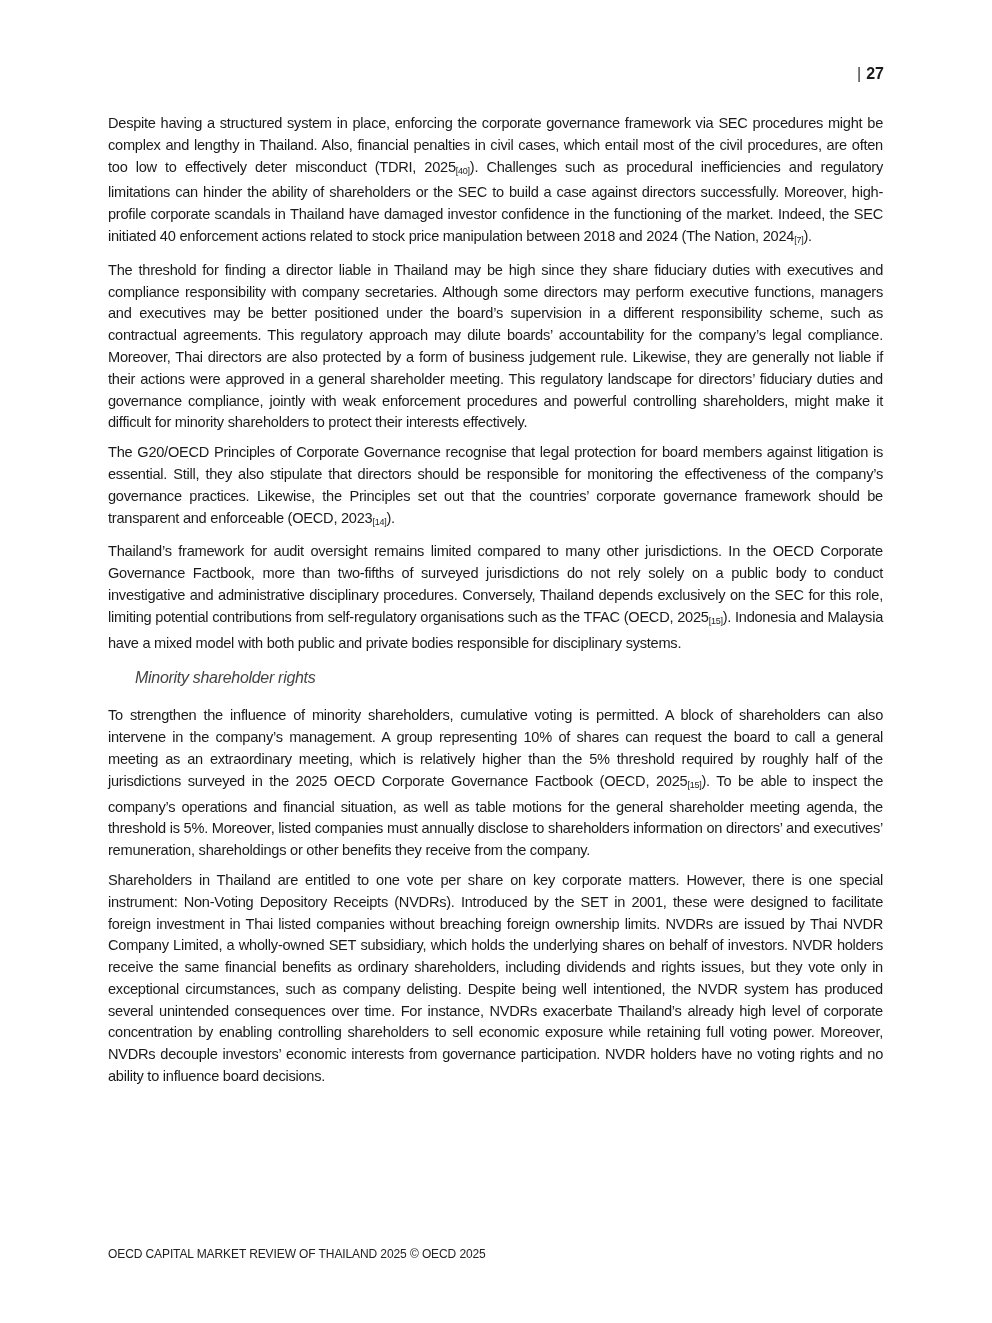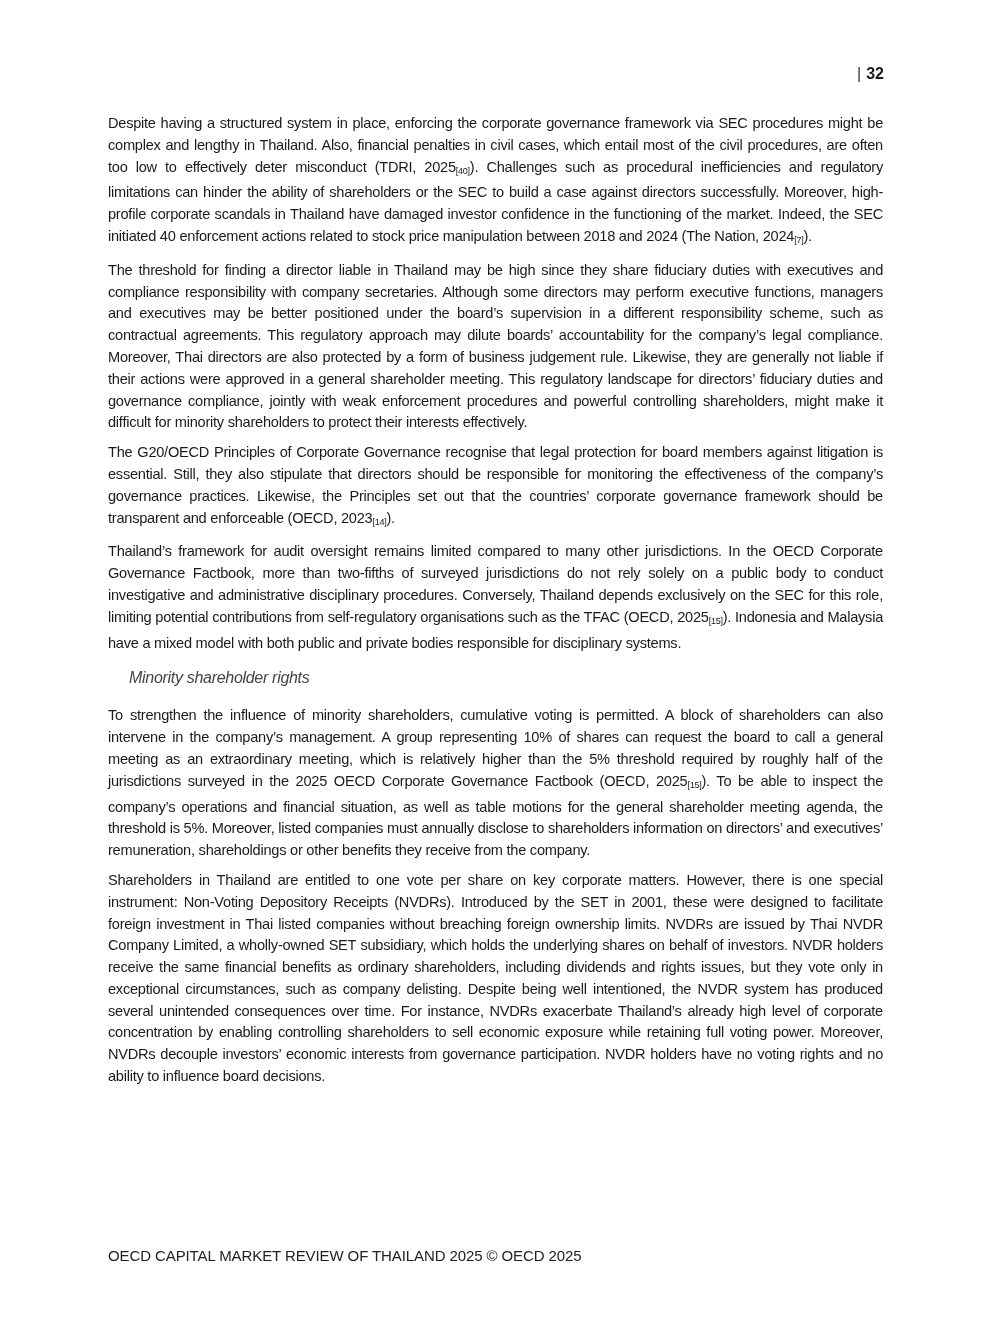--- a/index.html
+++ b/index.html
@@ -3,28 +3,28 @@
 <meta charset="utf-8">
 <style>
   html, body { margin: 0; padding: 0; background: #ffffff; }
   body { width: 992px; height: 1323px; position: relative; overflow: hidden;
          font-family: "Liberation Sans", sans-serif; color: #1a1a1a; }
   .page-num { position: absolute; top: 65px; right: 108px; font-size: 16px; font-weight: bold; color: #1a1a1a; }
   .page-num .bar { font-weight: normal; margin-right: 5px; color: #333; }
   .content { position: absolute; left: 108px; top: 113px; width: 775px; }
   p.para { margin: 0 0 8px 0; font-size: 14.6px; line-height: 21.8px; text-align: justify; letter-spacing: -0.25px; font-stretch: condensed; }
   .ref { font-size: 9px; vertical-align: -2px; margin-top: 28px; }
-  h3.subheading { margin: 15px 0 18px 21px; font-size: 16px; font-style: italic; font-weight: normal; color: #444; letter-spacing: -0.3px; }
-  .footer { position: absolute; left: 108px; top: 1247px; font-size: 15px; color: #222; letter-spacing: -0.1px; }
+  h3.subheading { margin: 15px 0 18px 27px; font-size: 16px; font-style: italic; font-weight: normal; color: #444; letter-spacing: -0.3px; }
+  .footer { position: absolute; left: 108px; top: 1247px; font-size: 12px; color: #222; letter-spacing: -0.1px; }
 </style>
 </head>
 <body>
 
 <div class="page-num">
-  <span class="bar">|</span><span>32</span>
+  <span class="bar">|</span><span>27</span>
 </div>
 
 <div class="content">
   <div id="section1">
       <p class="para"><span>Despite having a structured system in place, enforcing the corporate governance framework via SEC procedures might be complex and lengthy in Thailand. Also, financial penalties in civil cases, which entail most of the civil procedures, are often too low to effectively deter misconduct (TDRI, 2025</span><span class="ref">[40]</span><span>). Challenges such as procedural inefficiencies and regulatory limitations can hinder the ability of shareholders or the SEC to build a case against directors successfully. Moreover, high-profile corporate scandals in Thailand have damaged investor confidence in the functioning of the market. Indeed, the SEC initiated 40 enforcement actions related to stock price manipulation between 2018 and 2024 (The Nation, 2024</span><span class="ref">[7]</span><span>).</span></p>
       <p class="para"><span>The threshold for finding a director liable in Thailand may be high since they share fiduciary duties with executives and compliance responsibility with company secretaries. Although some directors may perform executive functions, managers and executives may be better positioned under the board’s supervision in a different responsibility scheme, such as contractual agreements. This regulatory approach may dilute boards’ accountability for the company’s legal compliance. Moreover, Thai directors are also protected by a form of business judgement rule. Likewise, they are generally not liable if their actions were approved in a general shareholder meeting. This regulatory landscape for directors’ fiduciary duties and governance compliance, jointly with weak enforcement procedures and powerful controlling shareholders, might make it difficult for minority shareholders to protect their interests effectively.</span></p>
       <p class="para"><span>The G20/OECD Principles of Corporate Governance recognise that legal protection for board members against litigation is essential. Still, they also stipulate that directors should be responsible for monitoring the effectiveness of the company’s governance practices. Likewise, the Principles set out that the countries’ corporate governance framework should be transparent and enforceable (OECD, 2023</span><span class="ref">[14]</span><span>).</span></p>
       <p class="para"><span>Thailand’s framework for audit oversight remains limited compared to many other jurisdictions. In the OECD Corporate Governance Factbook, more than two-fifths of surveyed jurisdictions do not rely solely on a public body to conduct investigative and administrative disciplinary procedures. Conversely, Thailand depends exclusively on the SEC for this role, limiting potential contributions from self-regulatory organisations such as the TFAC (OECD, 2025</span><span class="ref">[15]</span><span>). Indonesia and Malaysia have a mixed model with both public and private bodies responsible for disciplinary systems.</span></p>
     </div>
   <h3 class="subheading">Minority shareholder rights</h3>

